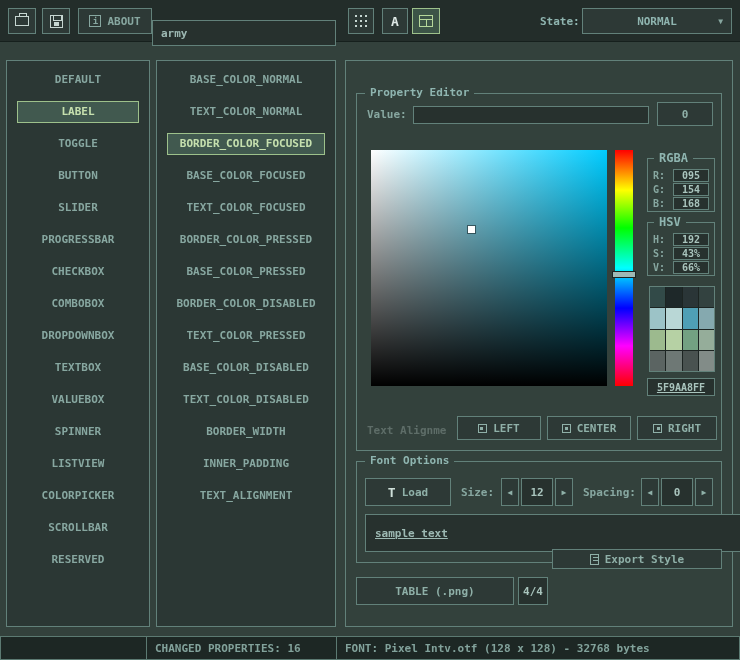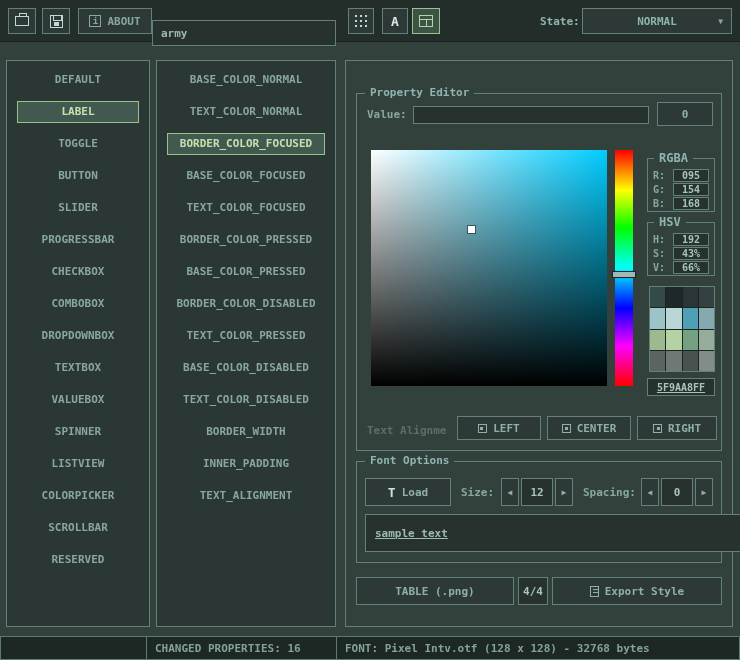--- a/index.html
+++ b/index.html
@@ -129,21 +129,21 @@
   .slabel.spacing{left:226px;}
   .btn.spin{position:absolute;top:16px;width:18px;height:28px;font-size:8px;}
   .spin.s1{left:144px;} .spin.s2{left:198px;} .spin.s3{left:284px;} .spin.s4{left:338px;}
   .valbox.size-v{position:absolute;left:164px;top:16px;width:32px;height:28px;}
   .valbox.spacing-v{position:absolute;left:304px;top:16px;width:32px;height:28px;}
   .sample-box{position:absolute;left:8px;top:52px;width:412px;height:38px;padding-left:9px;color:#9db9b3;text-align:center;}
 
   
   .btn.table-btn{position:absolute;left:10px;top:516px;width:158px;height:28px;}
   .valbox.pages{position:absolute;left:172px;top:516px;width:30px;height:28px;}
-  .btn.export-btn{position:absolute;left:206px;top:516px;width:170px;height:28px;}
+  .btn.export-btn{position:absolute;left:206px;top:488px;width:170px;height:20px;}
   .exp-icon{width:9px;height:11px;border:1px solid currentColor;position:relative;flex:none;}
   .exp-icon::before{content:'';position:absolute;right:0;top:2px;left:2px;height:1px;background:currentColor;box-shadow:0 3px currentColor;}
 
   
   .statusbar{position:absolute;left:0;top:636px;width:740px;height:24px;display:flex;}
   .cell{height:24px;background:var(--bg-status);border:1px solid #5c7a72;display:flex;align-items:center;
         padding-left:8px;color:#82a29b;margin-right:-1px;}
   .cell.c1{width:147px;}
   .cell.c2{width:191px;}
   .cell.c3{width:404px;}

